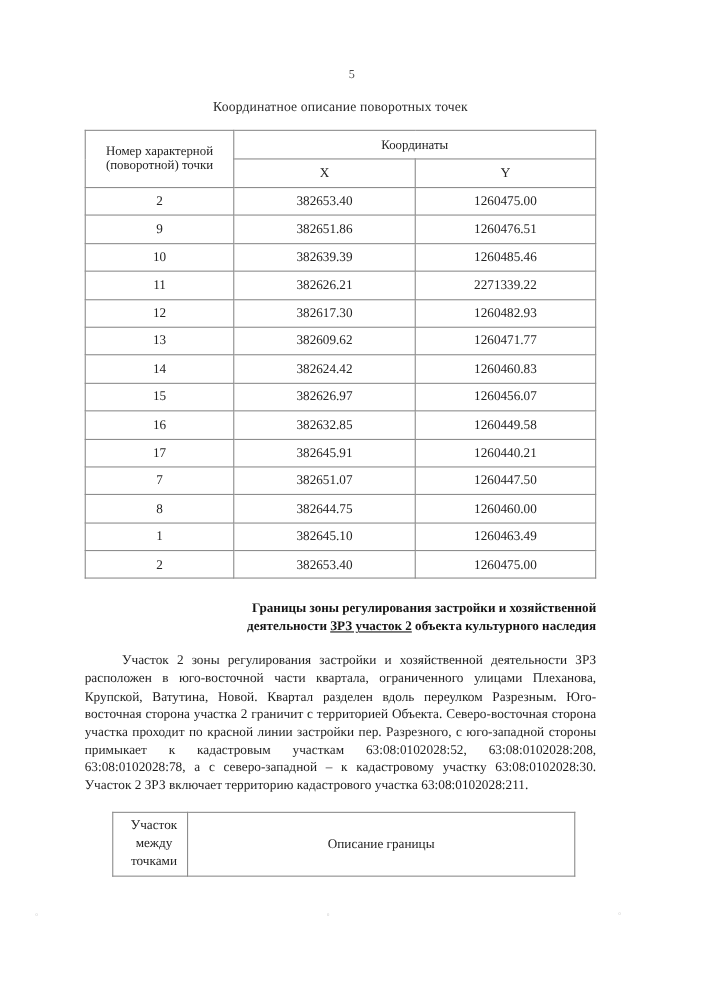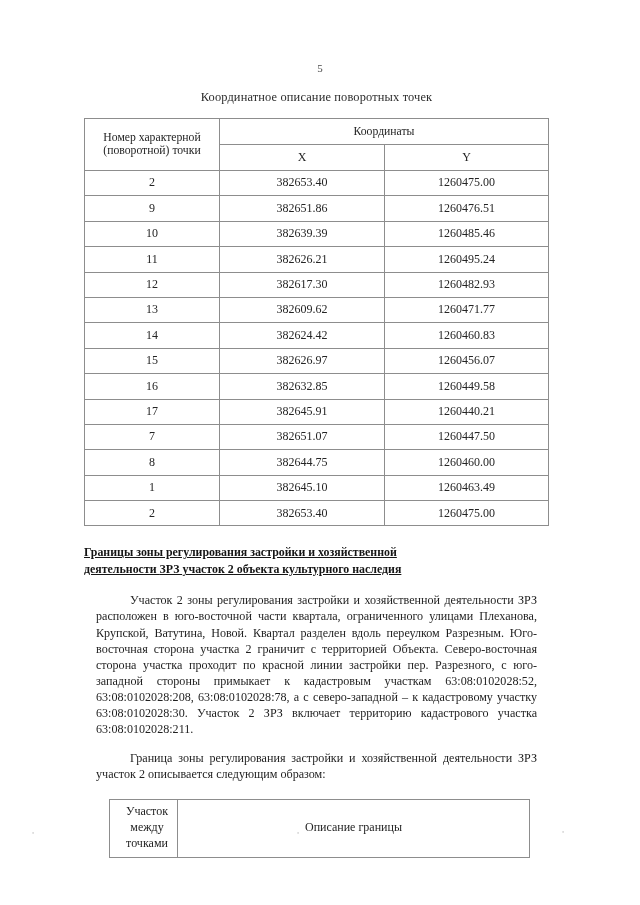--- a/index.html
+++ b/index.html
@@ -30,21 +30,21 @@
     width: 640px;
     text-align: center;
     font-size: 11px;
     color: #4a4a4a;
     letter-spacing: .2px;
   }
 
   
   .content {
     position: absolute;
-    left: 84px;
+    left: 77px;
     top: 90px;
     width: 465px;
   }
 
   .doc-title {
     text-align: center;
     font-size: 12.4px;
     color: #2b2b2b;
     margin: 0 0 13px 0;
     letter-spacing: .15px;
@@ -83,37 +83,36 @@
   table.coords td {
     height: 16.4px;
     font-size: 12px;
   }
   col.c-num { width: 135px; }
   col.c-x   { width: 165px; }
   col.c-y   { width: 164px; }
 
   
   .section-heading {
-    text-align: left;
+    text-align: right;
     font-weight: bold;
     font-size: 11.9px;
     line-height: 1.42;
     margin: 18px 0 0 0;
     color: #151515;
-    text-decoration: underline;
   }
   .section-heading .u { text-decoration: underline; }
 
   
   p.body-par {
     text-align: justify;
     text-justify: inter-word;
     font-size: 12.1px;
     line-height: 1.335;
-    margin: 12px;
+    margin: 0;
     text-indent: 34px;
     color: #1f1f1f;
     hyphens: none;
   }
   p.par-1 { margin-top: 14px; }
   p.par-2 { margin-top: 1px; }
 
   
   .desc-wrap {
     margin-top: 17px;
@@ -214,21 +213,21 @@
           <td>1260476.51</td>
         </tr>
         <tr>
           <td>10</td>
           <td>382639.39</td>
           <td>1260485.46</td>
         </tr>
         <tr>
           <td>11</td>
           <td>382626.21</td>
-          <td>1260495.24</td>
+          <td>2271339.22</td>
         </tr>
         <tr>
           <td>12</td>
           <td>382617.30</td>
           <td>1260482.93</td>
         </tr>
         <tr>
           <td>13</td>
           <td>382609.62</td>
           <td>1260471.77</td>
@@ -276,21 +275,20 @@
       </tbody>
     </table>
 
     <div class="section-heading">
       <span>Границы зоны регулирования застройки и хозяйственной</span><br>
       <span>деятельности </span><span class="u">ЗРЗ участок 2</span><span> объекта культурного наследия</span>
     </div>
 
     <p class="body-par par-1">Участок 2 зоны регулирования застройки и хозяйственной деятельности ЗРЗ расположен в юго-восточной части квартала, ограниченного улицами Плеханова, Крупской, Ватутина, Новой. Квартал разделен вдоль переулком Разрезным. Юго-восточная сторона участка 2 граничит с территорией Объекта. Северо-восточная сторона участка проходит по красной линии застройки пер. Разрезного, с юго-западной стороны примыкает к кадастровым участкам 63:08:0102028:52, 63:08:0102028:208, 63:08:0102028:78, а с северо-западной – к кадастровому участку 63:08:0102028:30. Участок 2 ЗРЗ включает территорию кадастрового участка 63:08:0102028:211.</p>
 
-    <p class="body-par par-2">Граница зоны регулирования застройки и хозяйственной деятельности ЗРЗ участок 2 описывается следующим образом:</p>
 
     <div class="desc-wrap">
       <table class="desc">
         <colgroup>
           <col class="d-seg">
             <col class="d-desc">
         </colgroup>
         <thead>
           <tr>
             <th class="seg-head">Участок между точками</th>

